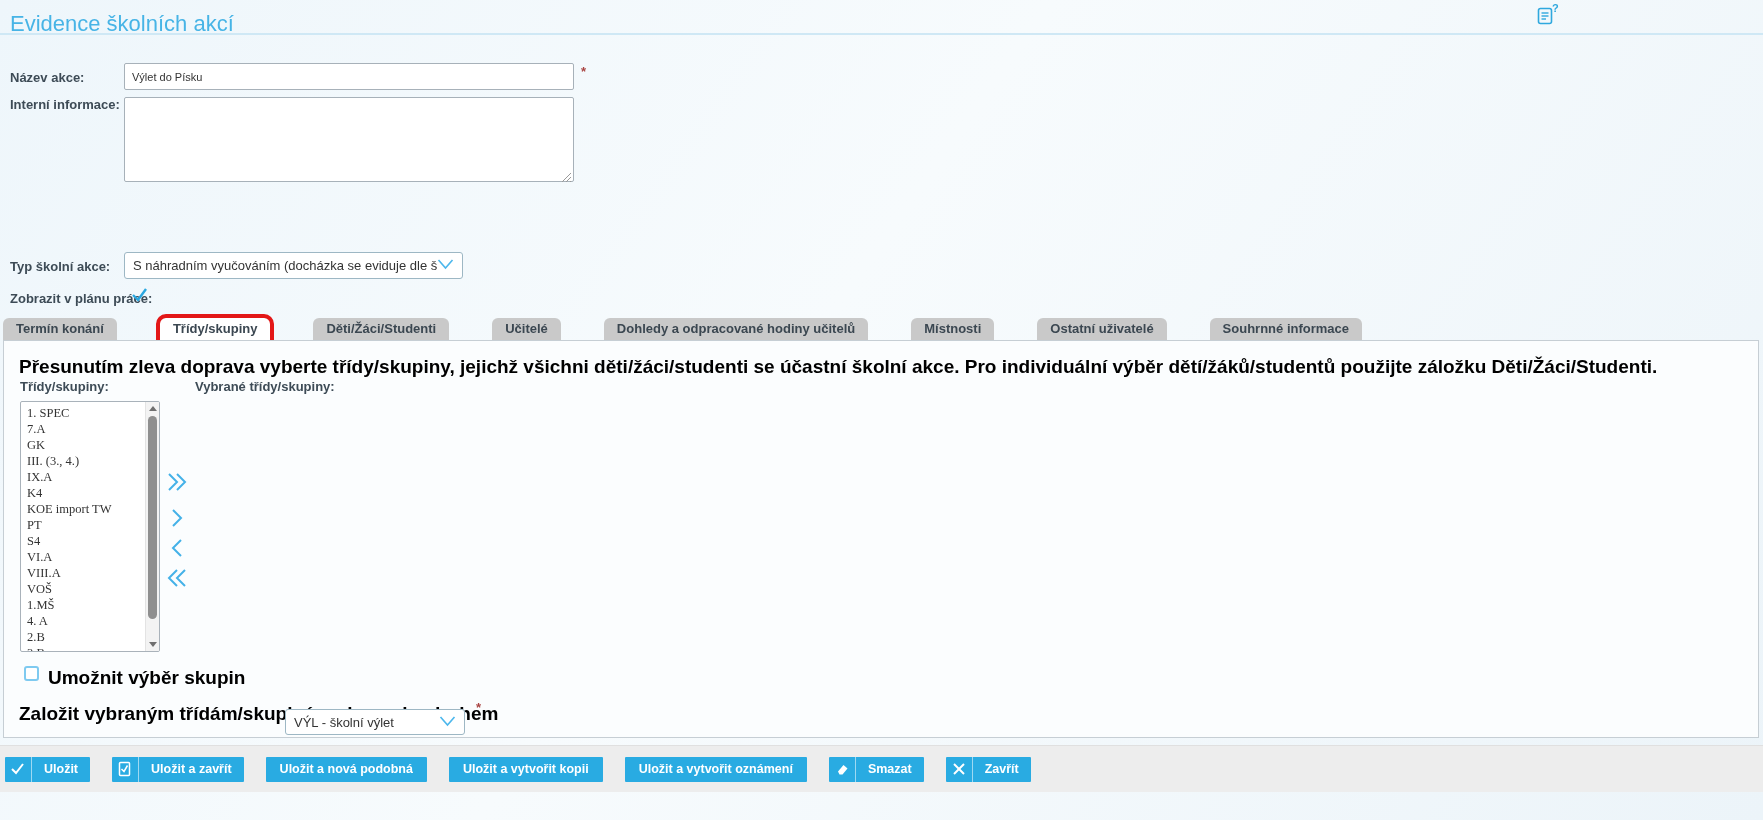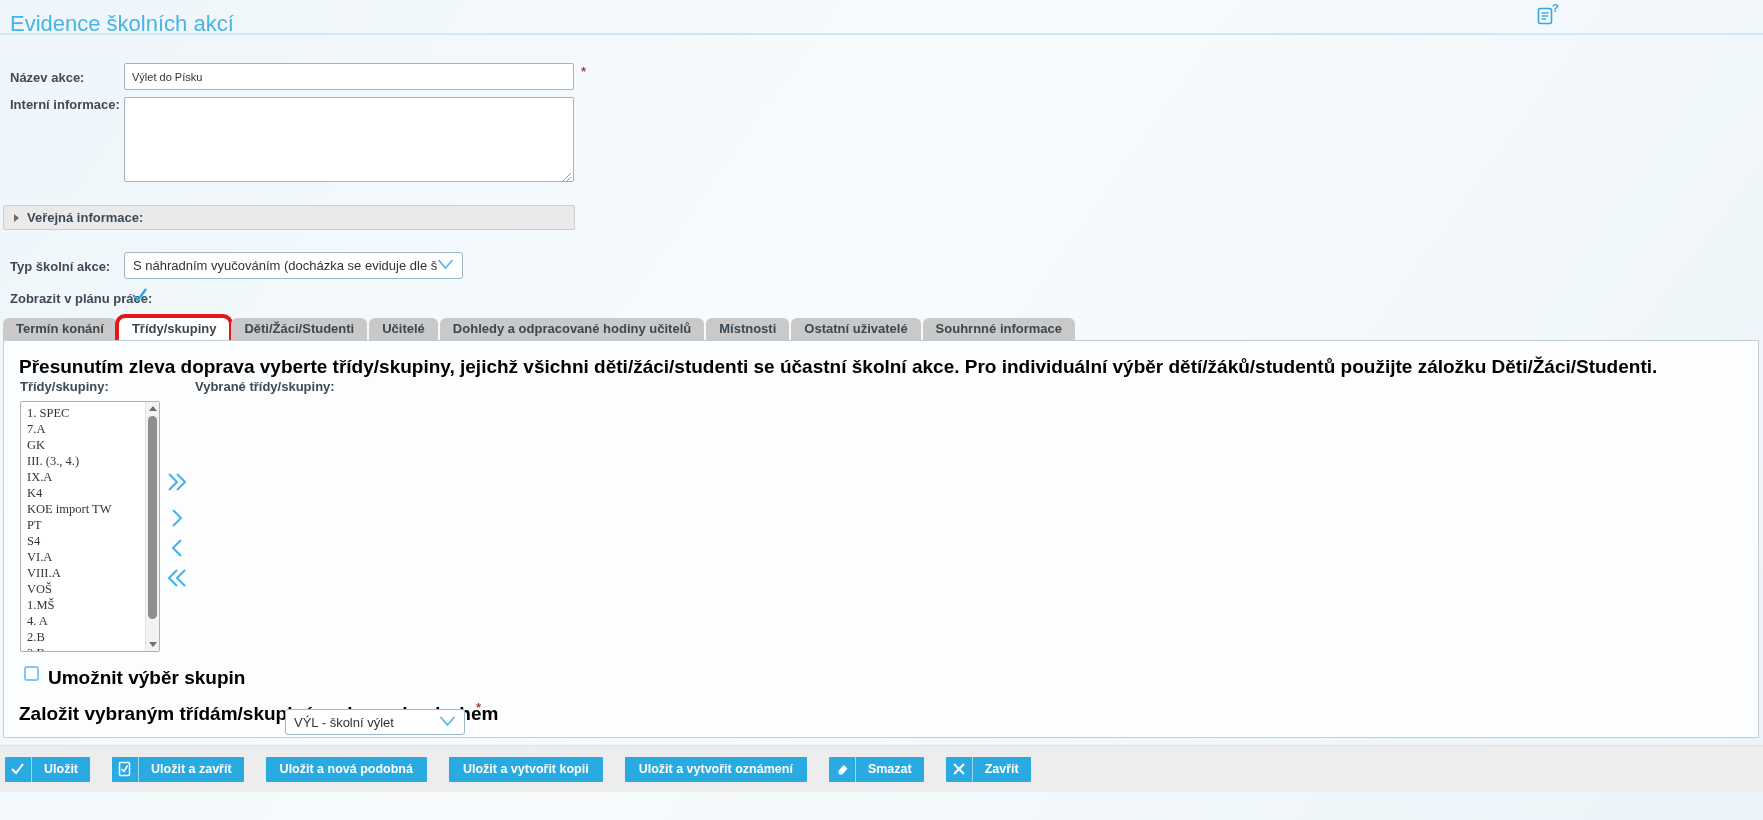--- a/index.html
+++ b/index.html
@@ -18,21 +18,21 @@
   .textarea{left:124px;top:97px;width:450px;height:85px;border:1px solid #a7b1b9;border-radius:2px;
         background:#fff;box-sizing:border-box;resize:none;font-family:"Liberation Sans",sans-serif;}
   .collapse-bar{left:3px;top:205px;width:572px;height:25px;background:#eaeaea;border:1px solid #cdcdcd;
         border-radius:2px;display:flex;align-items:center;box-sizing:border-box;cursor:pointer;}
   .tri-right{width:0;height:0;border-top:4px solid transparent;border-bottom:4px solid transparent;
         border-left:5px solid #6a6a6a;margin-left:10px;}
   .collapse-bar .flabel{margin-left:8px;}
   .dd{background:#fff;border:1px solid #9db7c4;border-radius:3px;display:flex;align-items:center;
         justify-content:space-between;padding:0 8px;font-size:13px;color:#333;box-sizing:border-box;cursor:pointer;}
   .dd .ddv{white-space:nowrap;overflow:hidden;}
-  .tabs{left:3px;top:318px;display:flex;align-items:flex-end;}
+  .tabs{left:3px;top:318px;display:flex;align-items:flex-end;gap:41px;}
   .tab{height:22px;line-height:22px;background:#c9c9c9;color:#3b4751;font-weight:bold;font-size:13px;
         padding:0 13px;border-radius:6px 6px 0 0;margin-right:2px;white-space:nowrap;cursor:pointer;}
   .tab.active{background:#fff;outline:4px solid #e31717;}
   .panel{left:3px;top:340px;width:1756px;height:398px;background:#fbfdfe;border:1px solid #c6ced4;box-sizing:border-box;}
   .listbox{position:absolute;background:#fff;border:1px solid #a9b2ba;border-radius:2px;overflow:hidden;}
   .lb-items{position:absolute;left:0;top:0;right:14px;bottom:0;overflow:hidden;padding:3px 0 0 6px;font-family:Liberation Serif, serif;}
   .lb-item{font-size:12.5px;line-height:16px;color:#333;white-space:nowrap;}
   .sb{position:absolute;top:0;right:0;bottom:0;width:13px;background:#f3f3f3;border-left:1px solid #e3e3e3;}
   .sb-up,.sb-down{position:absolute;left:0;width:13px;height:13px;display:flex;align-items:center;justify-content:center;}
   .sb-up{top:0;} .sb-down{bottom:0;}
@@ -74,24 +74,20 @@
   <div class="abs flabel" style="left:10px;top:97px;">Interní informace:</div>
   <textarea class="abs textarea" value="" style=""></textarea>
   <div class="abs" style="left:561px;top:169px;">
     <svg width="11" height="11" viewBox="0 0 11 11">
       <line x1="1" y1="10" x2="10" y2="1" stroke="#9a9a9a" stroke-width="1"></line>
       <line x1="5" y1="10" x2="10" y2="5" stroke="#9a9a9a" stroke-width="1"></line>
       <line x1="9" y1="10" x2="10" y2="9" stroke="#9a9a9a" stroke-width="1"></line>
     </svg>
   </div>
 
-  <div class="abs collapse-bar">
-    <div class="tri-right"></div>
-    <div class="flabel">Veřejná informace:</div>
-  </div>
 
   <div class="abs flabel" style="left:10px;top:259px;">Typ školní akce:</div>
   <div class="abs dd" style="left:124px;top:252px;width:339px;height:27px;">
     <span class="ddv">S náhradním vyučováním (docházka se eviduje dle školní akce)</span>
     <span>
       <svg width="17" height="11" viewBox="0 0 17 11">
           <polyline points="1.5,1 8.5,9 15.5,1" fill="none" stroke="#4cb7ec" stroke-width="1.6"></polyline>
         </svg>
     </span>
   </div>

